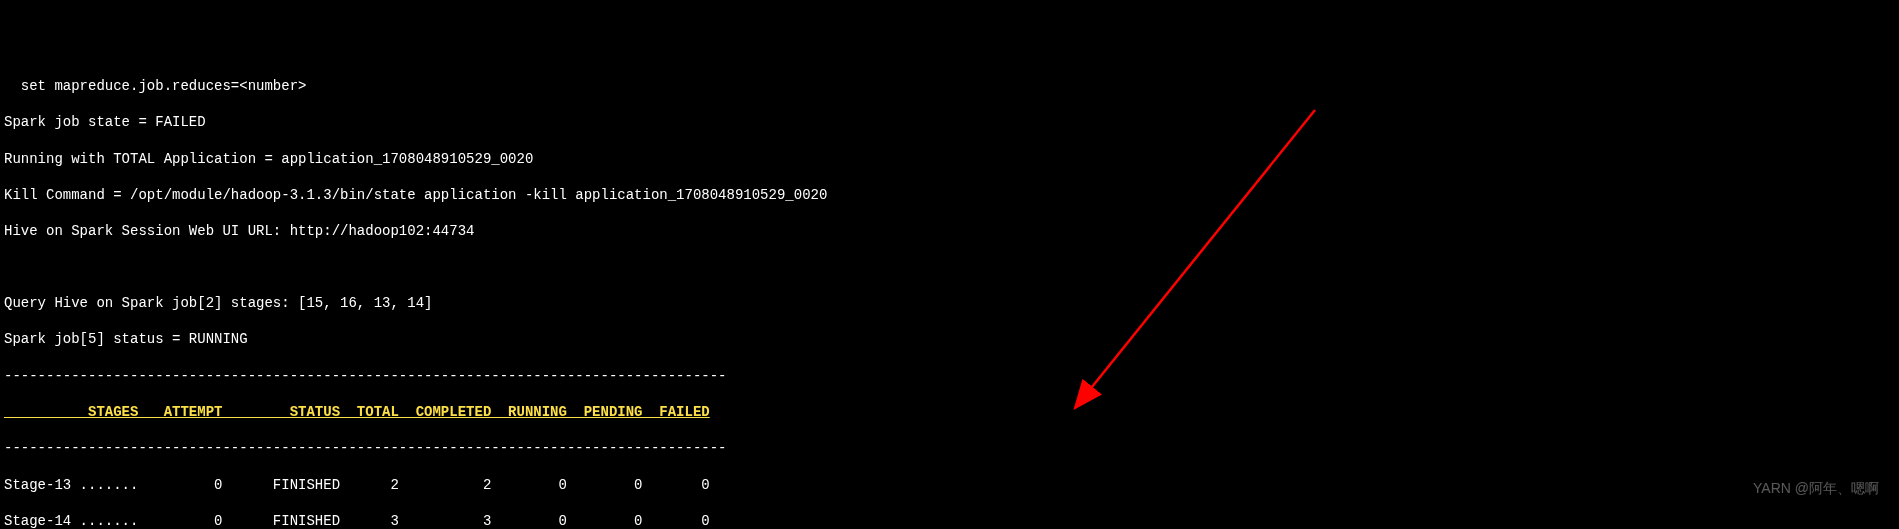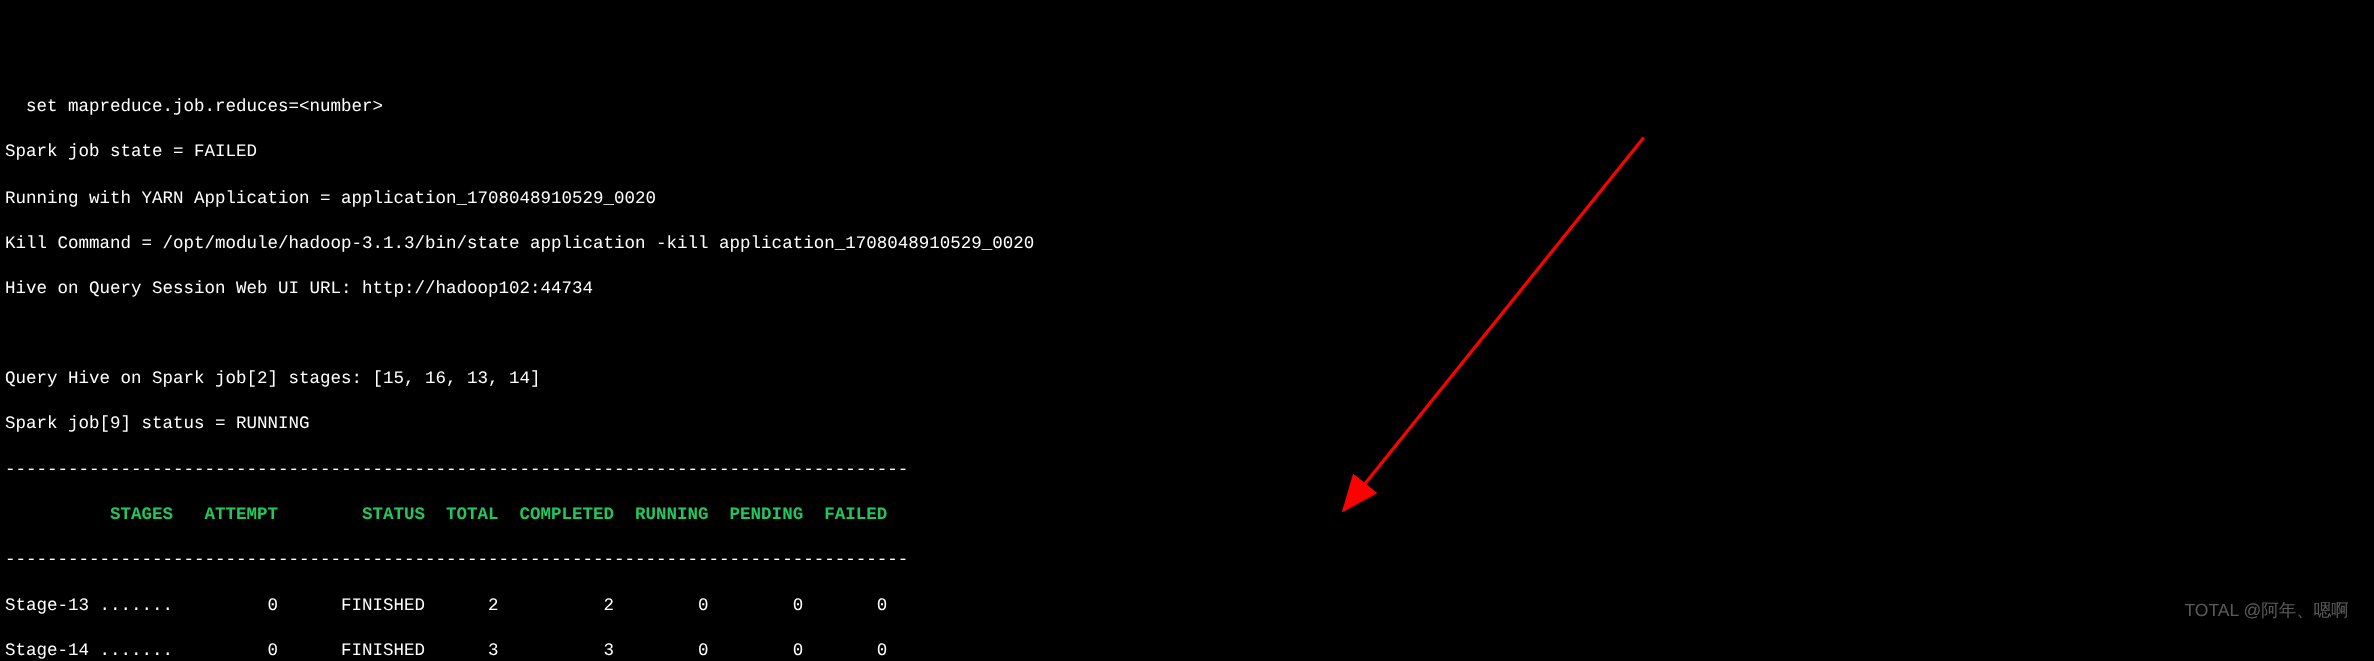--- a/index.html
+++ b/index.html
@@ -10,21 +10,21 @@
       font-size: 14px;
       line-height: 1.3;
       padding: 4px;
       width: 1899px;
       height: 529px;
       overflow: hidden;
       position: relative;
       white-space: pre;
     }
     .line { white-space: pre; }
-    .cyan { color: #22c55e; font-weight: bold; }
+    .cyan { color: #fde047; font-weight: bold; text-decoration: underline; }
     .spacer { height: 17px; }
     .watermark {
       position: absolute;
       right: 20px;
       bottom: 32px;
       color: rgba(255,255,255,0.35);
       font-size: 14px;
       font-family: sans-serif;
       pointer-events: none;
     }
@@ -37,26 +37,26 @@
       pointer-events: none;
     }
   </style>
 </head>
 <body>
 
 
 
 <div class="line">  set mapreduce.job.reduces=&lt;number&gt;</div>
 <div class="line">Spark job state = FAILED</div>
-<div class="line">Running with YARN Application = application_1708048910529_0020</div>
+<div class="line">Running with TOTAL Application = application_1708048910529_0020</div>
 <div class="line">Kill Command = /opt/module/hadoop-3.1.3/bin/state application -kill application_1708048910529_0020</div>
-<div class="line">Hive on Query Session Web UI URL: http://hadoop102:44734</div>
+<div class="line">Hive on Spark Session Web UI URL: http://hadoop102:44734</div>
 <div class="spacer"></div>
 <div class="line">Query Hive on Spark job[2] stages: [15, 16, 13, 14]</div>
-<div class="line">Spark job[9] status = RUNNING</div>
+<div class="line">Spark job[5] status = RUNNING</div>
 <div class="line">--------------------------------------------------------------------------------------</div>
 <div class="line cyan">          STAGES   ATTEMPT        STATUS  TOTAL  COMPLETED  RUNNING  PENDING  FAILED</div>
 <div class="line">--------------------------------------------------------------------------------------</div>
 <div class="line">Stage-13 .......         0      FINISHED      2          2        0        0       0</div>
 <div class="line">Stage-14 .......         0      FINISHED      3          3        0        0       0</div>
 
 
 
 
 
@@ -68,16 +68,16 @@
 
 <svg class="arrow-svg" viewBox="0 0 1899 529">
   <defs>
     <marker id="arrowhead" markerWidth="12" markerHeight="10" refX="11" refY="5" orient="auto">
       <polygon points="0 0, 12 5, 0 10" fill="#ff0000"></polygon>
     </marker>
   </defs>
   <line x1="1315" y1="110" x2="1075" y2="408" stroke="#ff0000" stroke-width="2.5" marker-end="url(#arrowhead)"></line>
 </svg>
 
-<div class="watermark">TOTAL @阿年、嗯啊</div>
+<div class="watermark">YARN @阿年、嗯啊</div>
 
 
 
 
 </body></html>

